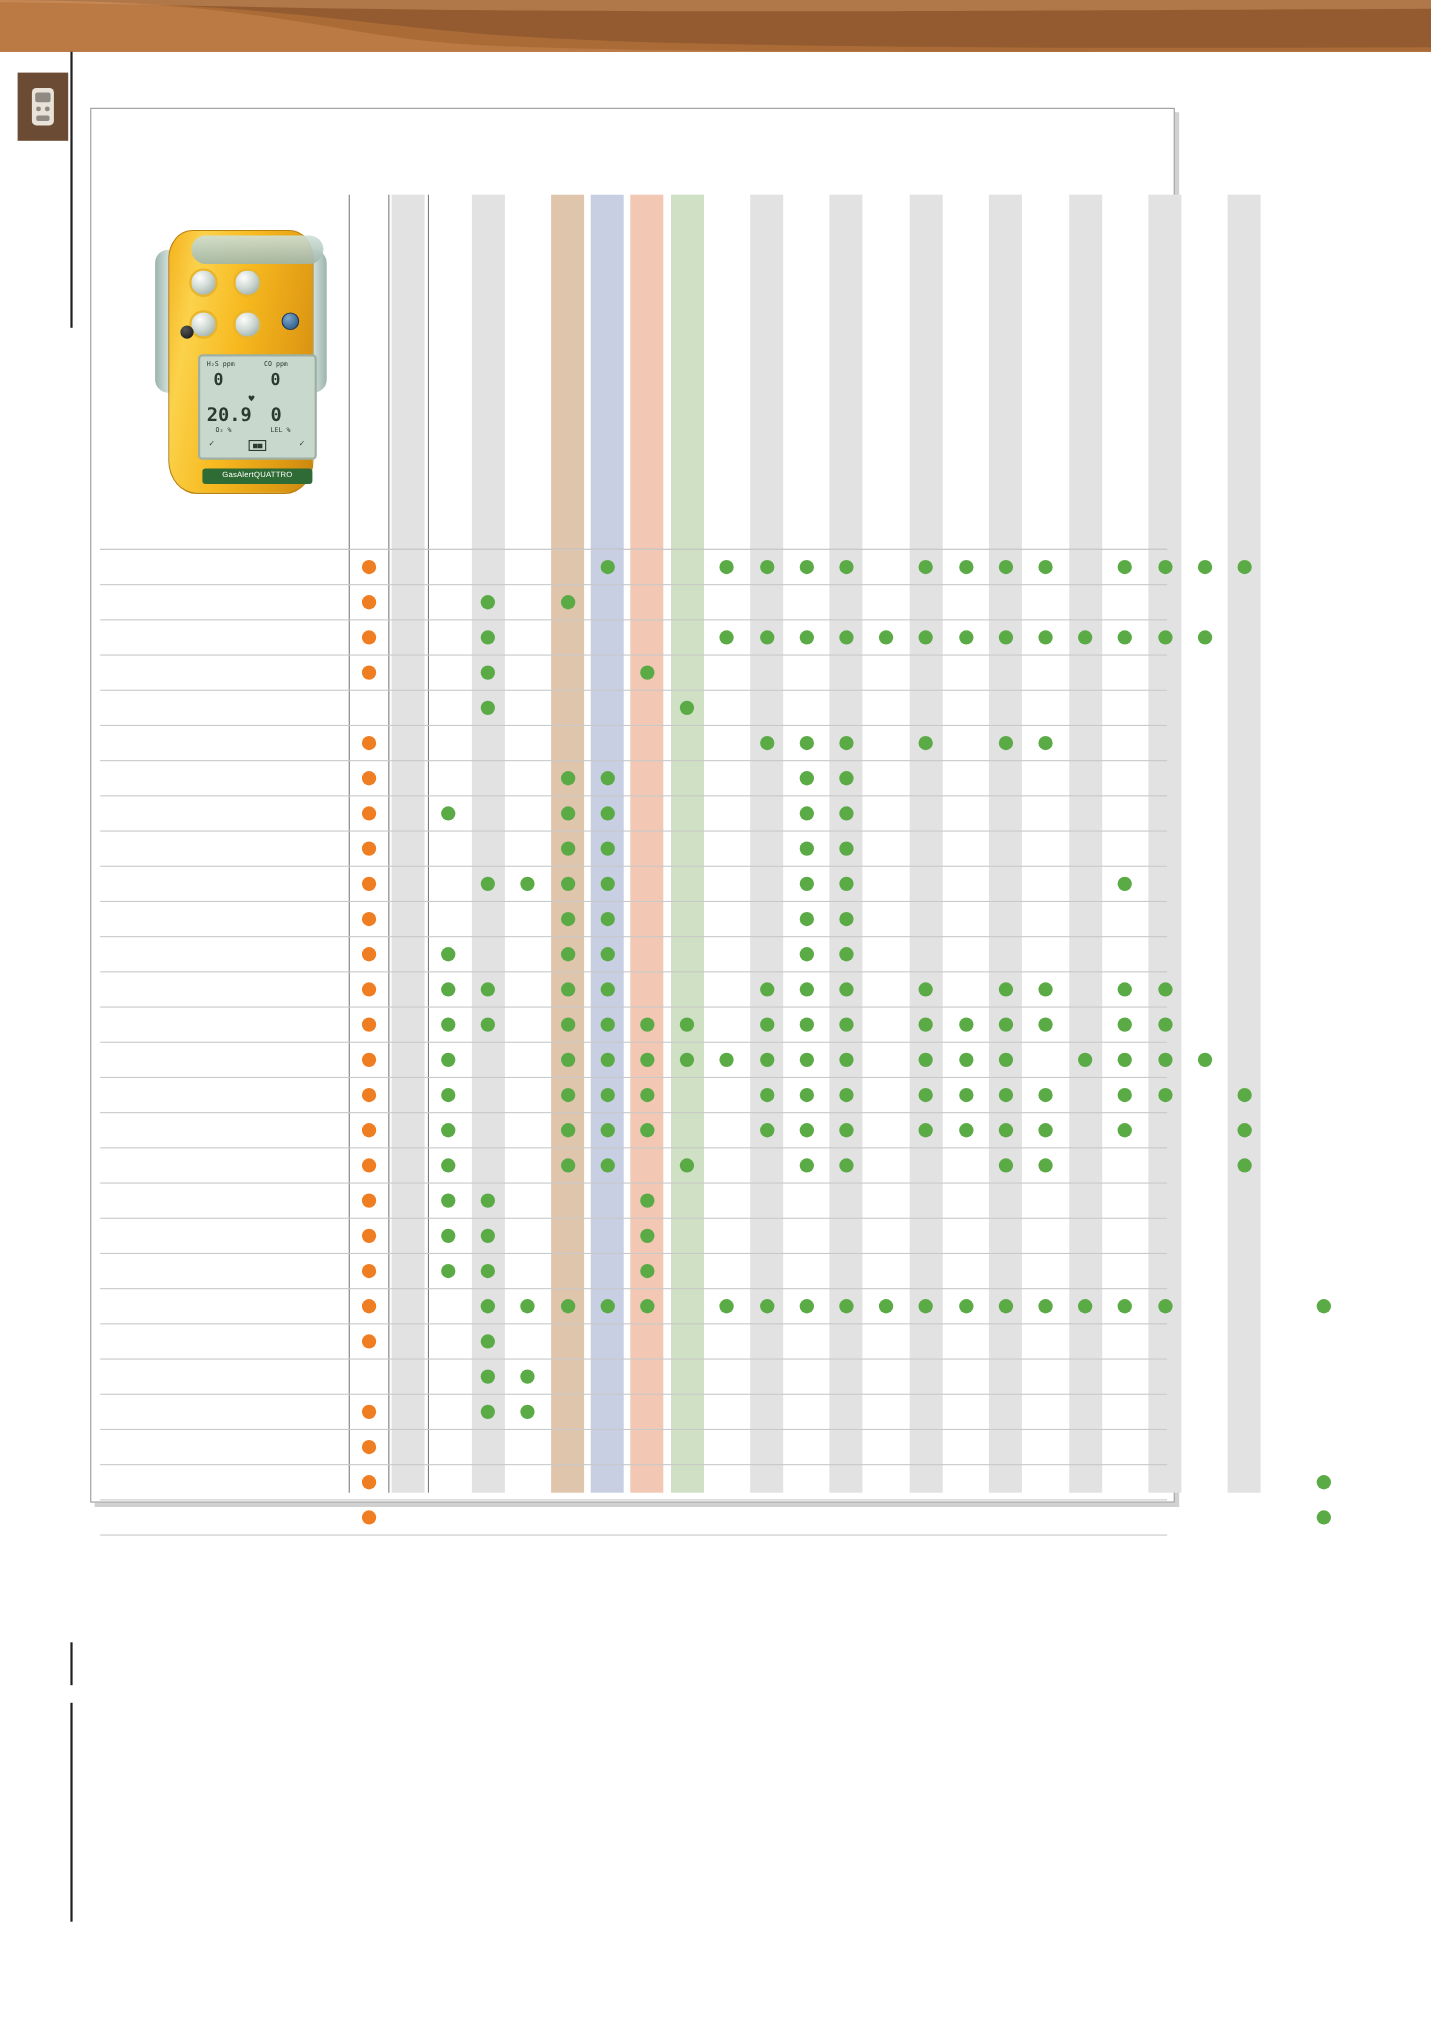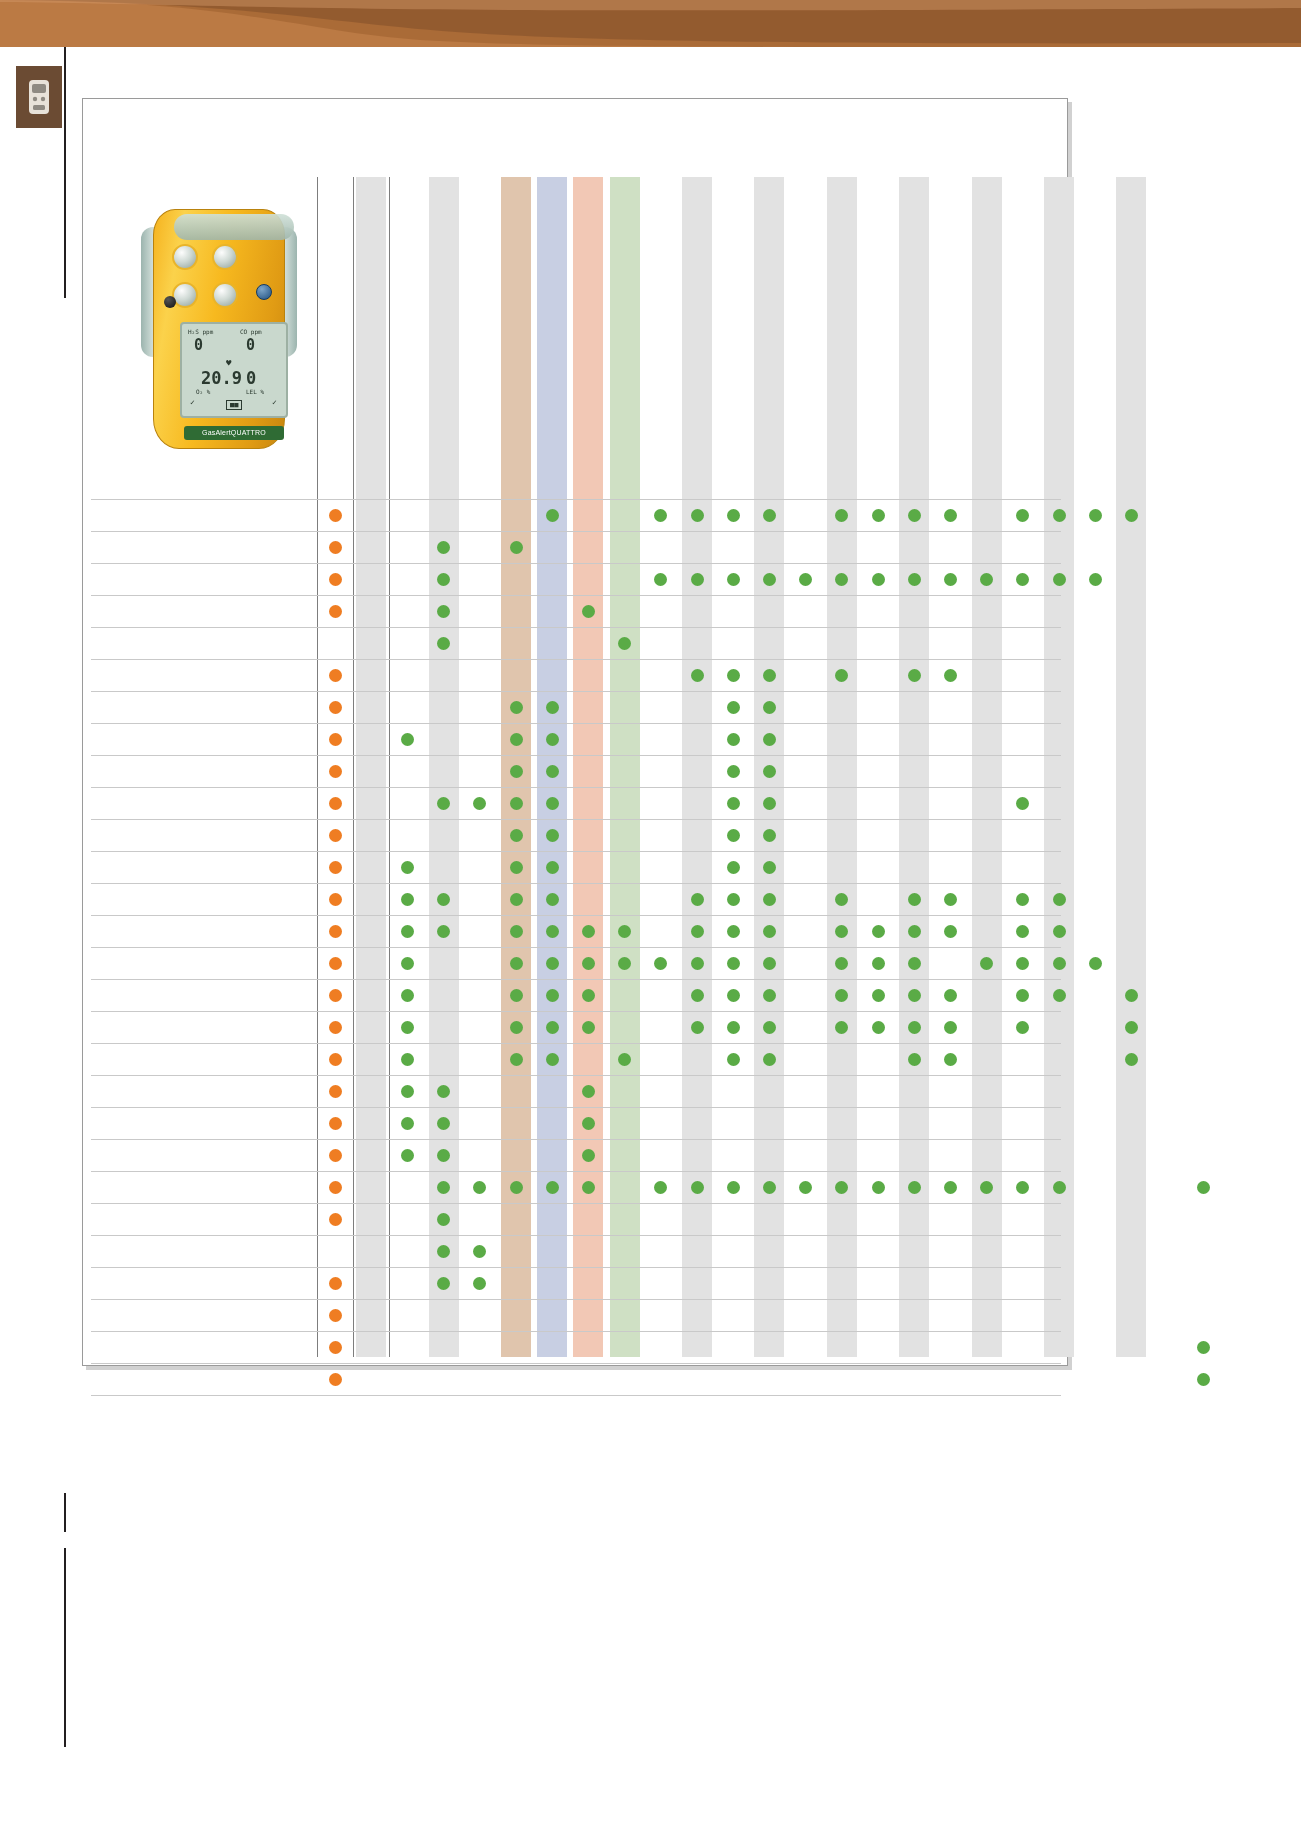--- a/index.html
+++ b/index.html
@@ -275,21 +275,21 @@
             <div class="vent" style="left:18px; top:72px;"></div>
             <div class="vent" style="left:58px; top:72px;"></div>
             <div class="knob" style="left:102px; top:74px;"></div>
             <div class="clip"></div>
             <div class="screen">
               <span class="lbl" style="left:6px; top:4px;">H₂S  ppm</span>
               <span class="lbl" style="left:58px; top:4px;">CO  ppm</span>
               <span class="big" style="left:12px; top:12px; font-size:15px;">0</span>
               <span class="big" style="left:64px; top:12px; font-size:15px;">0</span>
               <span style="position:absolute; left:44px; top:34px; font-size:9px;">♥</span>
-              <span class="big" style="left:19px; top:44px; font-size:17px;">20.9</span>
+              <span class="big" style="left:6px; top:44px; font-size:17px;">20.9</span>
               <span class="big" style="left:64px; top:44px; font-size:17px;">0</span>
               <span class="lbl" style="left:14px; top:64px;">O₂    %</span>
               <span class="lbl" style="left:64px; top:64px;">LEL   %</span>
               <span style="position:absolute; left:8px; top:74px; font-size:8px;">✓</span>
               <span style="position:absolute; left:44px; top:76px; font-size:7px; border:1px solid #2b3a30; padding:0 3px;">■■</span>
               <span style="position:absolute; left:90px; top:74px; font-size:8px;">✓</span>
             </div>
             <div class="brand">GasAlertQUATTRO</div>
           </div>
         </div>

